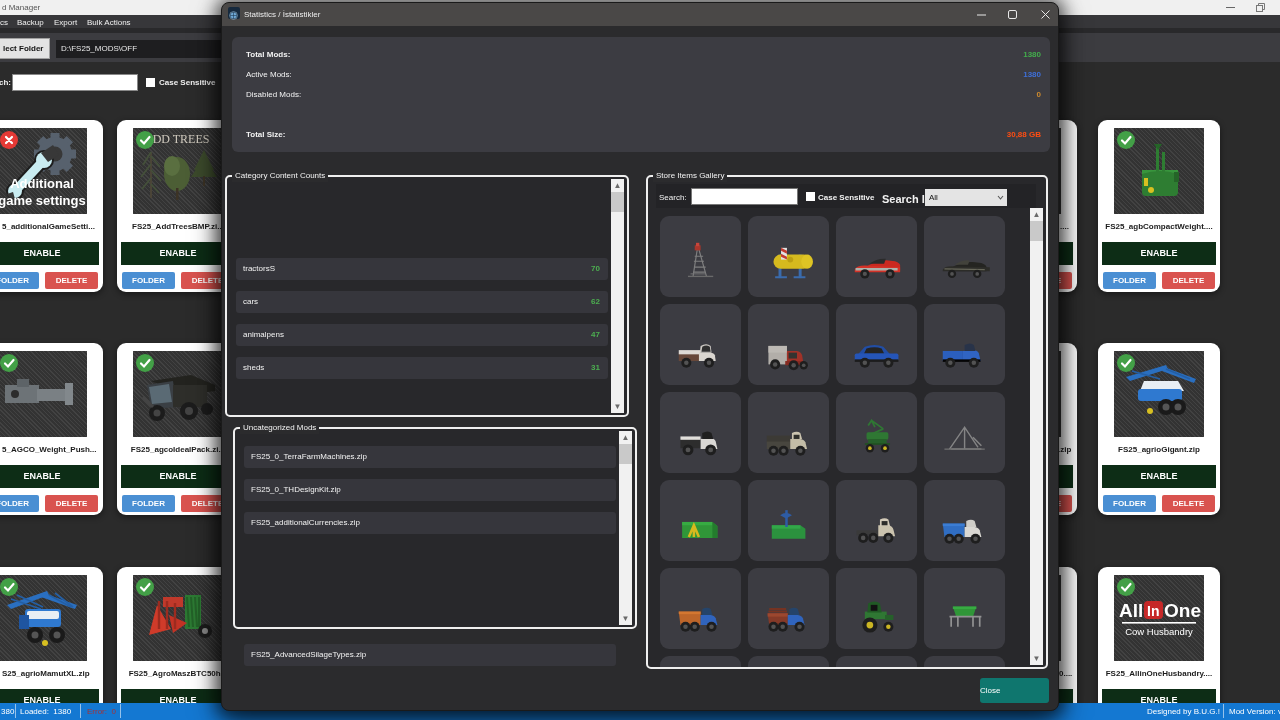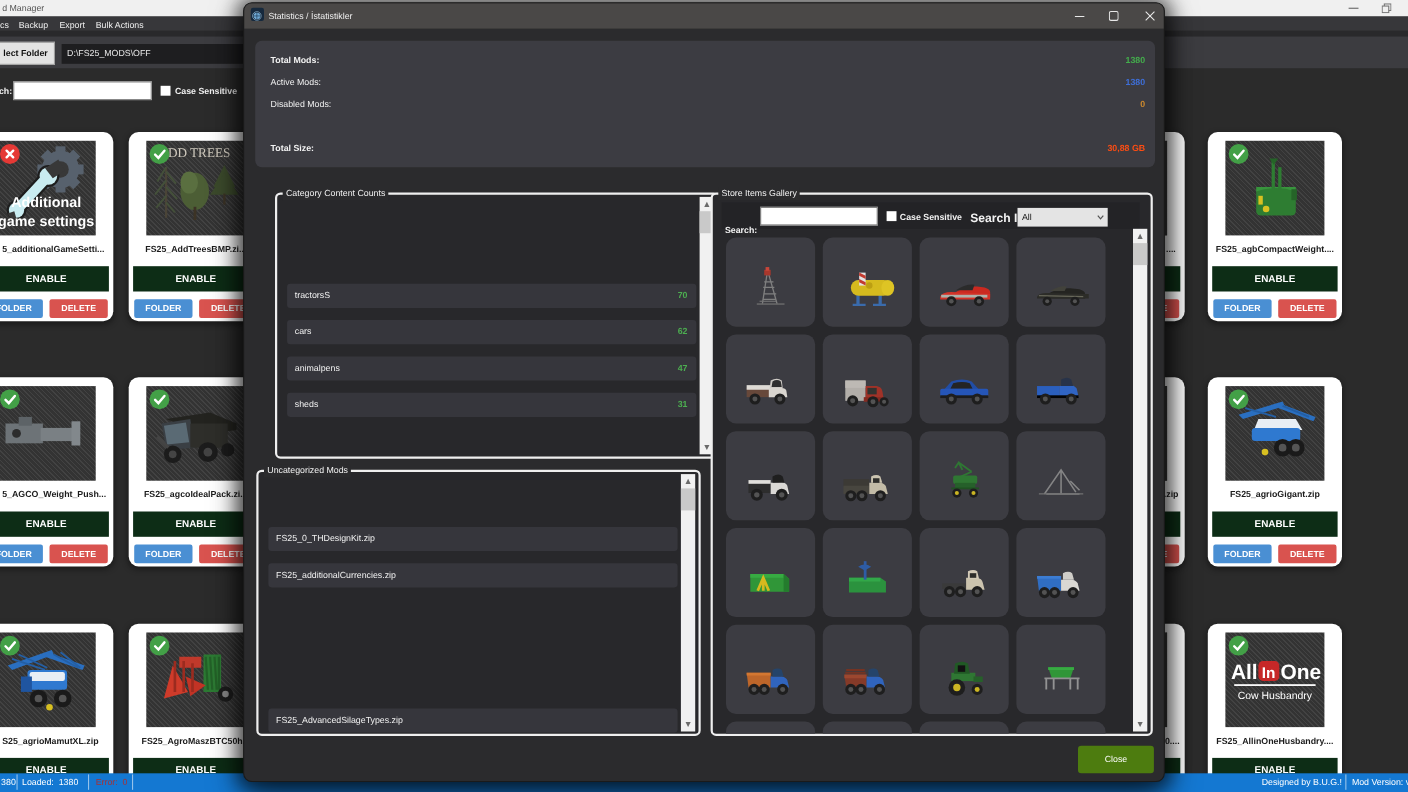--- a/index.html
+++ b/index.html
@@ -44,21 +44,21 @@
 .gb .lab{position:absolute;left:5px;top:-7px;font-size:8px;color:#f2f2f2;background:#2b2b2d;padding:0 3px;line-height:12px}
 .item{position:absolute;left:9px;width:372px;height:22px;background:#36363c;border-radius:3px;color:#f2f2f2;font-size:8px;line-height:22px;padding-left:7px}
 .item .n{position:absolute;right:8px;top:0;color:#4cae50;font-weight:bold}
 .sbar{position:absolute;width:13px;background:#f1f1f1}
 .sbar .up,.sbar .dn{position:absolute;left:0;width:13px;height:13px;color:#6a6a6a;font-size:8px;text-align:center;line-height:13px}
 .sbar .up{top:0}.sbar .dn{bottom:0}
 .sbar .th{position:absolute;left:0;width:13px;background:#c9c9c9}
 
 #gsearch{position:absolute;left:8px;top:7px;width:380px;height:24px;background:#232326}
 .tile{position:absolute;width:81px;height:81px;background:#3c3c42;border-radius:9px;overflow:hidden}
-#closebtn{position:absolute;left:758px;top:675px;width:69px;height:25px;background:#4d7c0f;border-radius:3px;color:#fff;font-size:8px;text-align:center;line-height:25px}
+#closebtn{position:absolute;left:758px;top:675px;width:69px;height:25px;background:#0f766e;border-radius:3px;color:#fff;font-size:8px;line-height:25px}
 </style></head><body>
 <div id="wtitle">
     <span class="t">d Manager</span>
     <div style="position:absolute;left:1226px;top:7px;width:9px;height:1px;background:#666"></div>
     <svg style="position:absolute;left:1256px;top:3px" width="9" height="9" viewBox="0 0 9 9">
       <rect x="0.5" y="2.5" width="6" height="6" fill="none" stroke="#777"></rect>
       <path d="M2.5 2.5 v-2 h6 v6 h-2" fill="none" stroke="#777"></path>
     </svg>
   </div>
 <div id="menu">
@@ -359,48 +359,49 @@
       </div>
       <div class="srow" style="top:48px">
         <span class="l" style="font-weight:normal">Disabled Mods:</span>
         <span class="v" style="color:#cd8a2e">0</span>
       </div>
       <div class="srow" style="top:88px">
         <span class="l" style="font-weight:bold">Total Size:</span>
         <span class="v" style="color:#ff4d12">30,88 GB</span>
       </div>
     </div>
-    <div class="gb" style="left:28px;top:172px;width:404px;height:242px">
+    <div class="gb" style="left:3px;top:172px;width:404px;height:242px">
       <div class="lab">Category Content Counts</div>
       <div class="item" style="top:81px">tractorsS<span class="n">70</span></div>
       <div class="item" style="top:114px">cars<span class="n">62</span></div>
       <div class="item" style="top:147px">animalpens<span class="n">47</span></div>
       <div class="item" style="top:180px">sheds<span class="n">31</span></div>
       <div class="sbar" style="right:3px;top:2px;bottom:2px">
         <div class="up">▲</div>
         <div class="th" style="top:13px;height:20px"></div>
         <div class="dn">▼</div>
       </div>
     </div>
-    <div class="gb" style="left:11px;top:424px;width:404px;height:242px">
+    <div class="gb" style="left:11px;top:424px;width:404px;height:202px">
       <div class="lab">Uncategorized Mods</div>
+      <div class="item" style="top:17px">FS25_0_TerraFarmMachines.zip</div>
       <div class="item" style="top:50px">FS25_0_THDesignKit.zip</div>
       <div class="item" style="top:83px">FS25_additionalCurrencies.zip</div>
       <div class="item" style="top:215px">FS25_AdvancedSilageTypes.zip</div>
       <div class="sbar" style="right:3px;top:2px;bottom:2px">
         <div class="up">▲</div>
         <div class="th" style="top:13px;height:20px"></div>
         <div class="dn">▼</div>
       </div>
     </div>
     <div class="gb" style="left:424px;top:172px;width:402px;height:494px">
       <div class="lab">Store Items Gallery</div>
       <div style="position:absolute;inset:0;overflow:hidden;border-radius:3px">
         <div id="gsearch"></div>
-        <span style="position:absolute;left:11px;top:28px;font-size:8px;font-weight:bold;color:#f2f2f2">Search:</span>
+        <span style="position:absolute;left:11px;top:16px;font-size:8px;font-weight:normal;color:#f2f2f2">Search:</span>
         <div style="position:absolute;left:43px;top:11px;width:107px;height:17px;background:#fff;border:1px solid #777"></div>
         <div style="position:absolute;left:158px;top:15px;width:9px;height:9px;background:#fff"></div>
         <span style="position:absolute;left:170px;top:16px;font-size:8px;font-weight:bold;color:#f2f2f2">Case Sensitive</span>
         <span style="position:absolute;left:234px;top:16px;font-size:11px;font-weight:bold;color:#f2f2f2">Search In:</span>
         <div style="position:absolute;left:277px;top:12px;width:82px;height:17px;background:#e4e4e4;font-size:8px;color:#111;line-height:17px;padding-left:4px">All<svg style="position:absolute;right:3px;top:6px" width="7" height="5" viewBox="0 0 7 5">
             <path d="M1 1 L3.5 4 L6 1" stroke="#555" stroke-width="1.1" fill="none"></path>
           </svg></div>
         <div class="tile" style="left:12px;top:39px">
           <svg width="81" height="81" viewBox="0 0 81 81" style="position:absolute;left:0;top:0">
             <g transform="translate(7,10) scale(0.84)" opacity="0.92">

